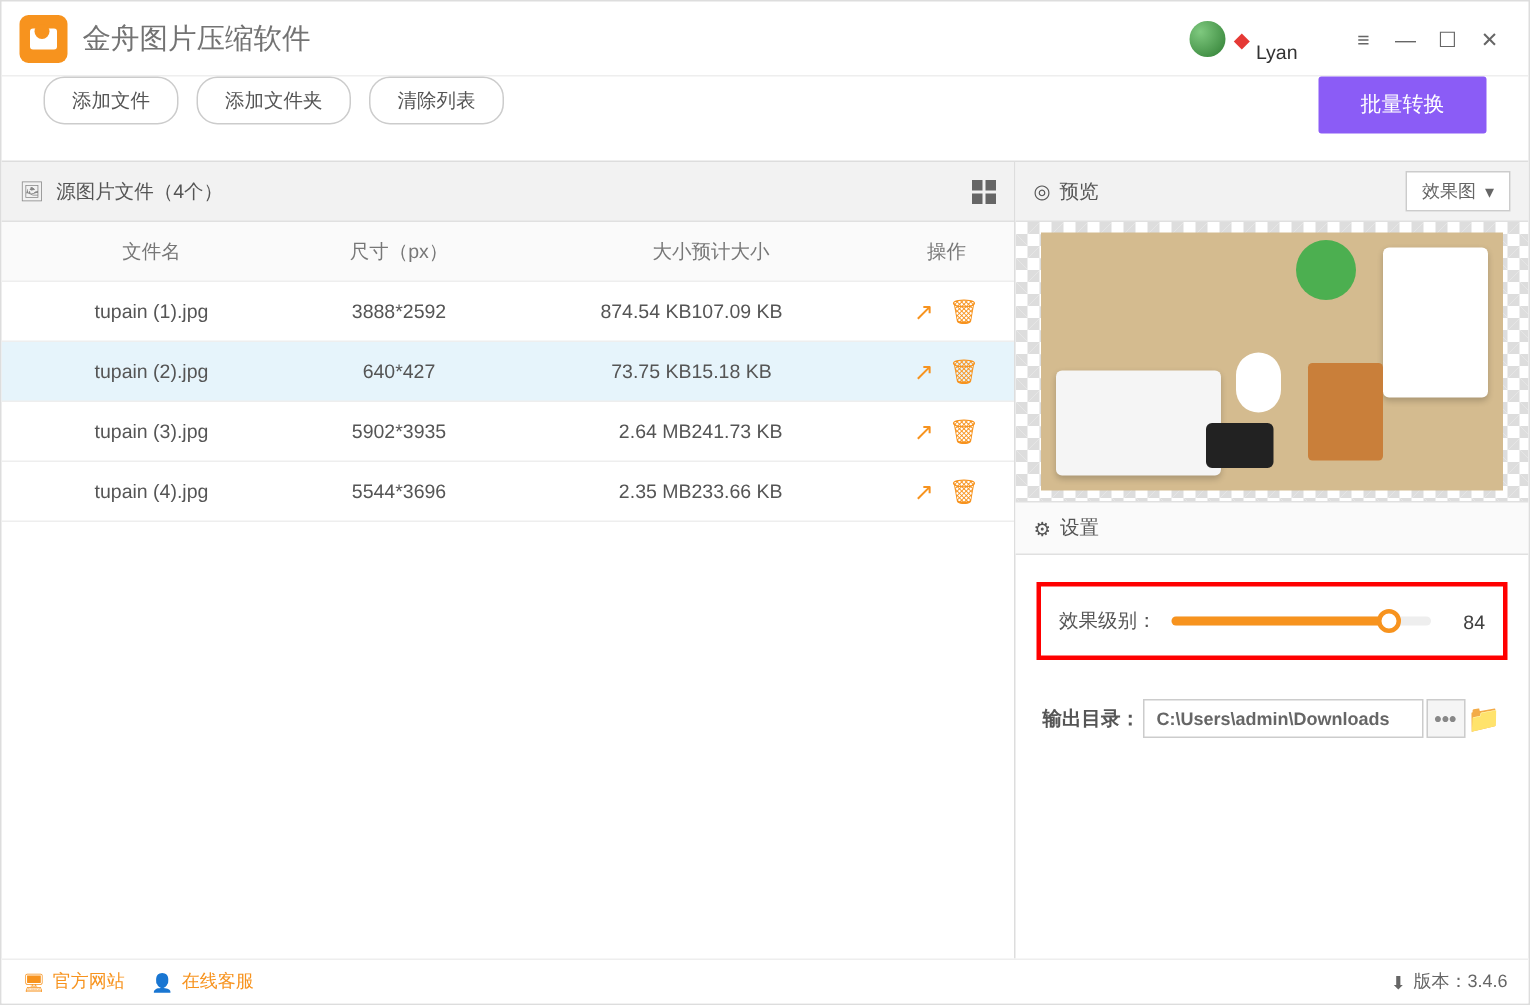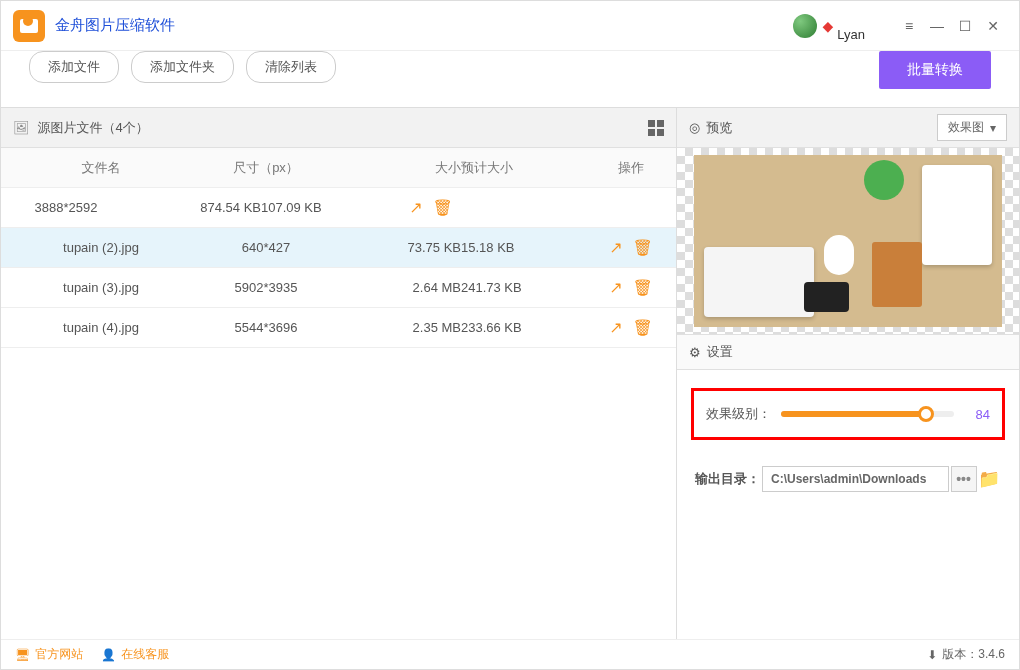--- a/index.html
+++ b/index.html
@@ -2,21 +2,21 @@
 <html><head>
 <meta charset="utf-8">
 <style>
 * { margin: 0; padding: 0; box-sizing: border-box; font-family: "Microsoft YaHei", sans-serif; }
 body { background: #fff; width: 1020px; height: 670px; overflow: hidden; border: 1px solid #ddd; position: relative; }
 
 .titlebar { height: 50px; display: flex; align-items: center; padding: 0 12px; border-bottom: 1px solid #eee; }
 .app-logo { width: 32px; height: 32px; background: #f7931e; border-radius: 6px; margin-right: 10px; position: relative; display: flex; align-items: center; justify-content: center; }
 .app-logo::before { content: ""; width: 18px; height: 14px; background: #fff; border-radius: 2px; }
 .app-logo::after { content: ""; position: absolute; width: 10px; height: 10px; background: #f7931e; border-radius: 50%; top: 6px; left: 10px; }
-.app-title { font-size: 15px; color: #1d4ed8; flex: 0 0 auto; }
+.app-title { font-size: 19px; color: #737373; flex: 0 0 auto; }
 .title-spacer { flex: 1; }
 .user-avatar { width: 24px; height: 24px; border-radius: 50%; background: radial-gradient(circle at 30% 30%, #7fc97f, #2e7d32); margin-right: 6px; }
 .gem { color: #e53935; margin-right: 4px; font-size: 14px; }
 .user-name { font-size: 13px; color: #333; margin-right: 30px; margin-top: 18px; }
 .win-btn { width: 28px; height: 28px; display: flex; align-items: center; justify-content: center; color: #666; cursor: pointer; font-size: 14px; }
 
 .toolbar { height: 56px; display: flex; align-items: flex-start; padding: 0 28px; gap: 12px; }
 .tool-btn { padding: 6px 18px; border: 1px solid #ccc; border-radius: 14px; font-size: 13px; color: #555; background: #fff; cursor: pointer; }
 .toolbar-spacer { flex: 1; }
 .batch-btn { padding: 10px 28px; background: #8b5cf6; color: #fff; border: none; font-size: 14px; border-radius: 2px; cursor: pointer; }
@@ -55,21 +55,21 @@
 .camera { width: 45px; height: 30px; background: #222; border-radius: 4px; left: 110px; bottom: 15px; }
 .notebook { width: 50px; height: 65px; background: #c97f3a; border-radius: 3px; right: 80px; bottom: 20px; }
 
 .settings-header { height: 36px; display: flex; align-items: center; padding: 0 12px; font-size: 13px; color: #555; border-top: 1px solid #e0e0e0; border-bottom: 1px solid #e0e0e0; background: #fafafa; }
 .settings-body { padding: 18px 14px; }
 .quality-row { display: flex; align-items: center; gap: 10px; border: 3px solid #f00; padding: 14px 12px; border-radius: 0; }
 .quality-label { font-size: 13px; color: #555; }
 .slider-wrap { flex: 1; position: relative; height: 6px; background: #eee; border-radius: 3px; }
 .slider-fill { position: absolute; height: 100%; width: 84%; background: #f7931e; border-radius: 3px; }
 .slider-thumb { position: absolute; width: 16px; height: 16px; background: #fff; border: 3px solid #f7931e; border-radius: 50%; top: -5px; left: 84%; transform: translateX(-50%); cursor: pointer; }
-.quality-val { width: 26px; text-align: right; font-size: 13px; color: #8b5cf6; }
+.quality-val { width: 26px; text-align: right; font-size: 13px; color: #404040; }
 
 .output-row { display: flex; align-items: center; gap: 2px; margin-top: 26px; padding: 0 4px; font-weight: bold; }
 .output-label { font-size: 13px; color: #555; }
 .output-path { flex: 1; border: 1px solid #ccc; padding: 5px 8px; font-size: 12px; color: #666; background: #fff; overflow: hidden; white-space: nowrap; }
 .dots-btn { width: 26px; height: 26px; border: 1px solid #ccc; display: flex; align-items: center; justify-content: center; color: #888; font-size: 14px; cursor: pointer; background: #f5f5f5; }
 .folder-btn { color: #f7931e; font-size: 18px; cursor: pointer; }
 
 .footer { position: absolute; bottom: 0; left: 0; right: 0; height: 30px; border-top: 1px solid #eee; display: flex; align-items: center; padding: 0 14px; font-size: 12px; color: #f7931e; gap: 18px; background:#fff; }
 .footer .site, .footer .chat { display: flex; align-items: center; gap: 5px; cursor: pointer; }
 .footer .spacer { flex: 1; }
@@ -117,20 +117,21 @@
     <div class="table">
       <div class="thead">
         <div class="col-name">文件名</div>
         <div class="col-dim">尺寸（px）</div>
         <div class="col-size">大小</div>
         <div class="col-est">预计大小</div>
         <div class="col-ops">操作</div>
       </div>
       <div id="tbody">
           <div class="trow">
+            <div class="col-name">tupain (1).jpg</div>
             <div class="col-dim">3888*2592</div>
             <div class="col-size">874.54 KB</div>
             <div class="col-est">107.09 KB</div>
             <div class="col-ops">
               <span class="op-icon">↗</span>
               <span class="op-icon">🗑</span>
             </div>
           </div>
           <div class="trow selected">
             <div class="col-name">tupain (2).jpg</div>

